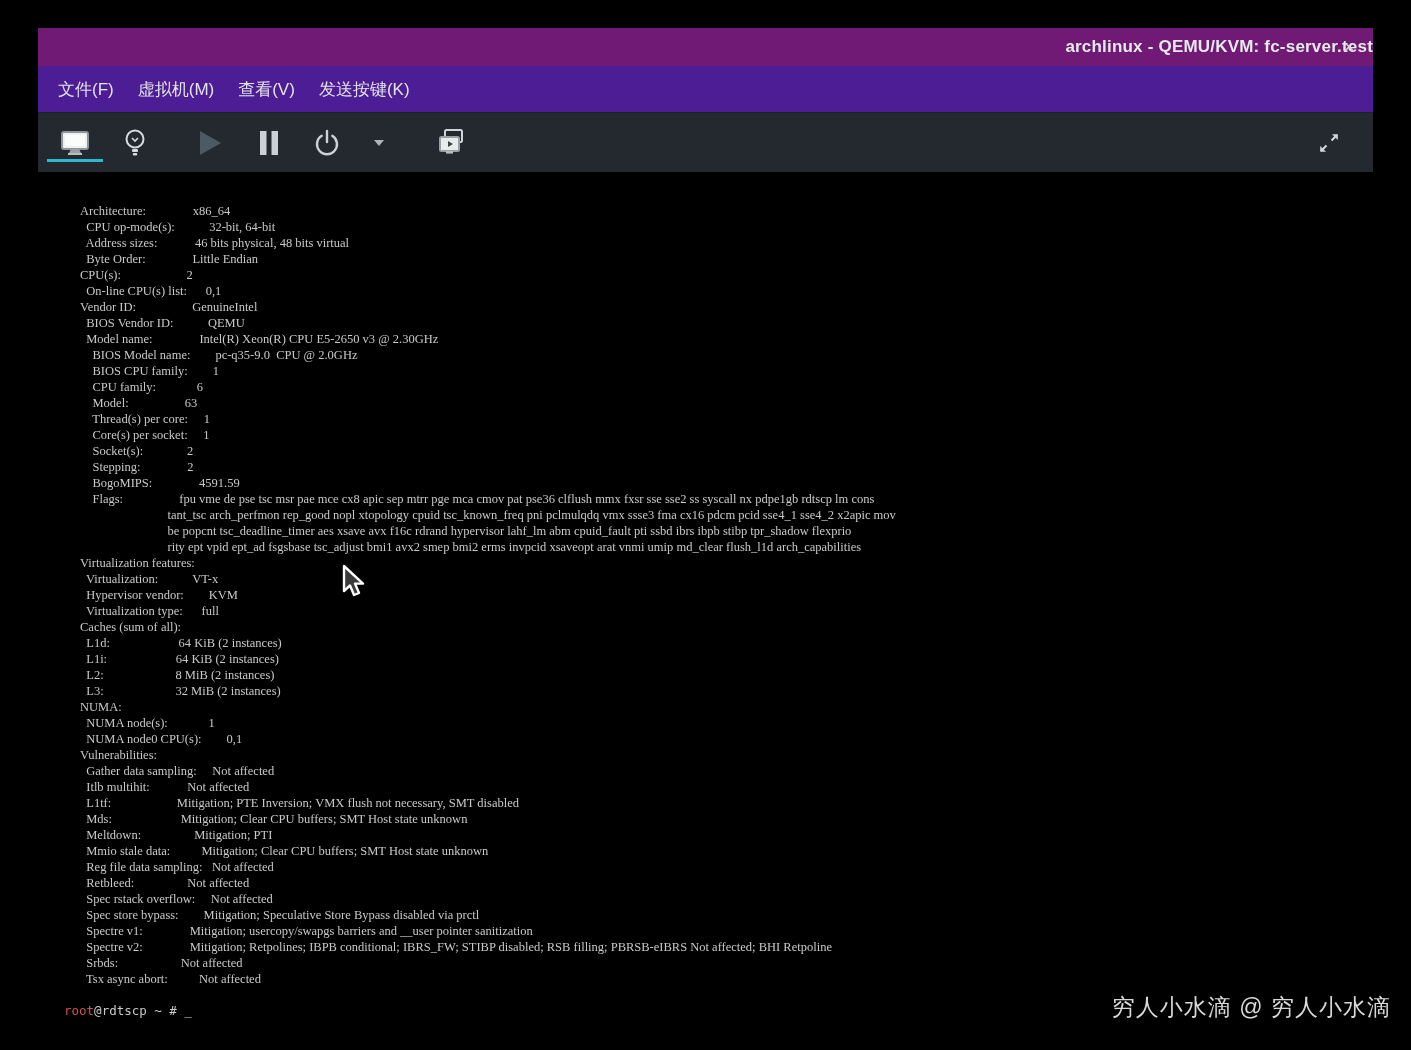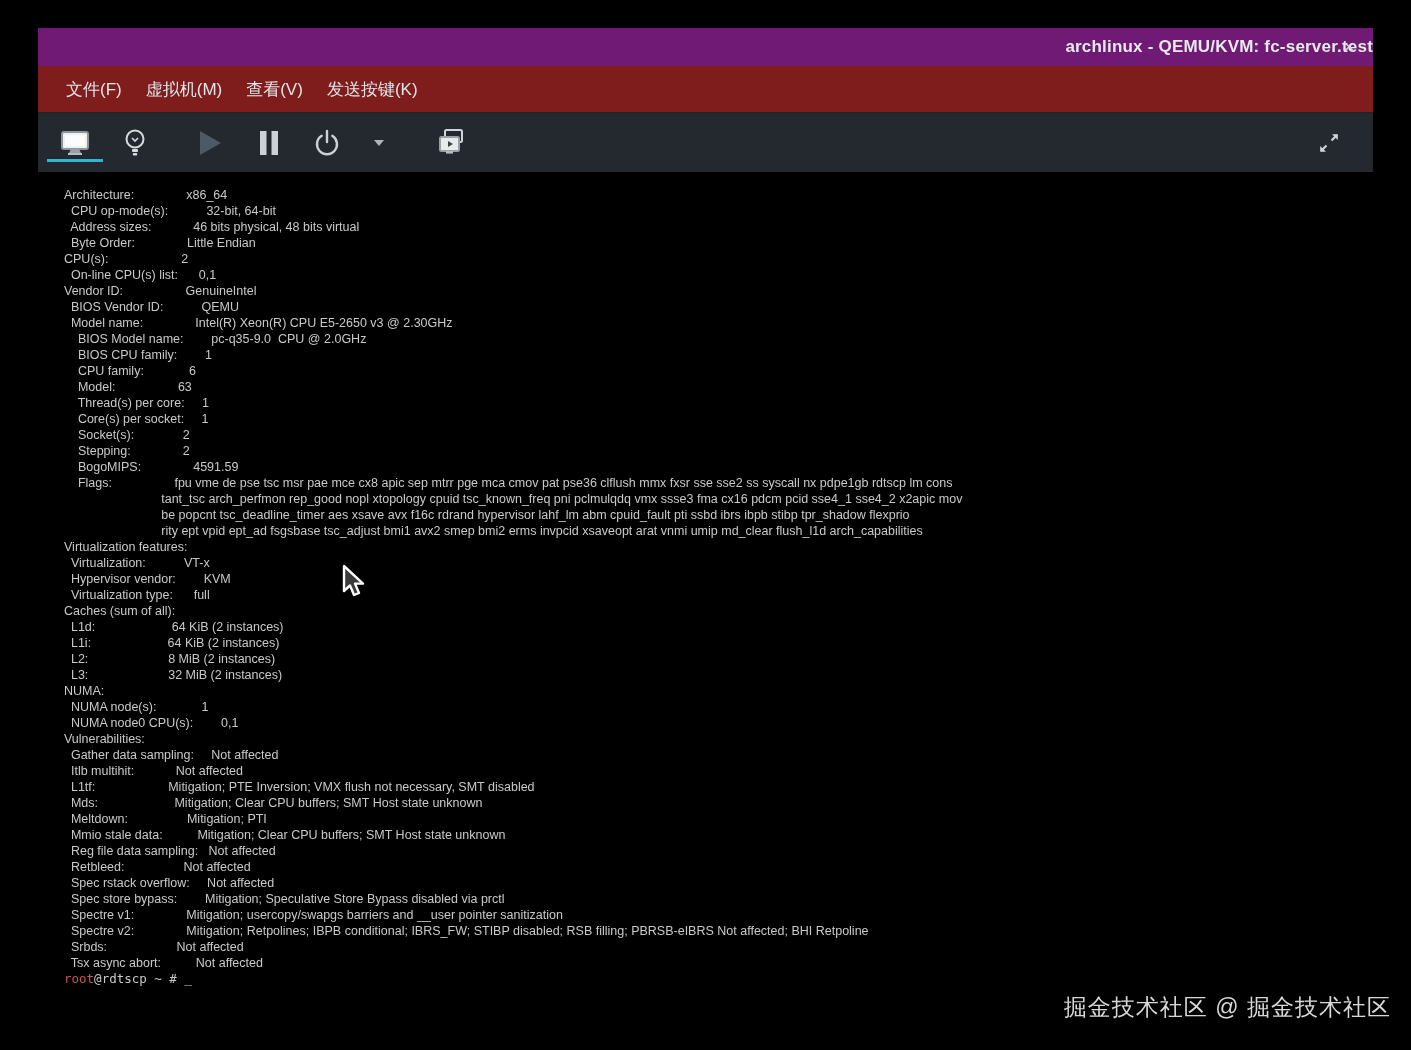--- a/index.html
+++ b/index.html
@@ -22,22 +22,22 @@
   .title{
     color:#e7eaec;font-size:17px;font-weight:bold;letter-spacing:.2px;
   }
   .close-btn{
     position:absolute;right:10px;top:0;height:38px;width:28px;
     display:flex;align-items:center;justify-content:center;
     color:#d9dde0;font-size:19px;cursor:default;
   }
   
   .menubar{
-    height:46px;background:#7f1d1d;
-    display:flex;align-items:flex-start;padding-left:16px;
+    height:46px;background:#4c1d95;
+    display:flex;align-items:flex-start;padding-left:8px;
   }
   .menu-item{
     color:#e2e5e8;font-size:17px;padding:0 12px;height:46px;
     display:flex;align-items:center;
   }
   
   .toolbar{
     position:relative;height:60px;background:#23292f;
     display:flex;align-items:center;
     border-top:1px solid #1d2227;box-sizing:border-box;
@@ -60,22 +60,22 @@
     display:flex;align-items:center;justify-content:center;
   }
   
   .console{
     position:relative;height:849px;background:#000;
   }
   .termwrap{
     position:absolute;left:26px;top:15px; 
   }
   pre.term{
-    margin:0;
-    font-family:Liberation Sans, sans-serif;
+    margin:16px;
+    font-family:Liberation Serif, serif;
     font-size:12.5px;line-height:16px;
     color:#c9c9c9;
     white-space:pre;
   }
   .prompt{
     font-family:"DejaVu Sans Mono", monospace;
     font-size:12.5px;line-height:16px;height:16px;
     color:#c9c9c9;white-space:pre;
   }
   .prompt .user{color:#cd5152;font-weight:normal;}
@@ -215,13 +215,13 @@
     </div>
     <div class="mouse-cursor">
       <svg width="30" height="36" viewBox="0 0 30 36">
         <path d="M4 2 L4 27 L10 21.5 L14 31 L19 29 L15 19.6 L23 19.6 Z" fill="#3b3b3b" stroke="#ffffff" stroke-width="2.4" stroke-linejoin="round"></path>
       </svg>
     </div>
   </div>
 
 </div>
 
-<div class="watermark">掘金技术社区 @ 掘金技术社区</div>
+<div class="watermark">穷人小水滴 @ 穷人小水滴</div>
 
 </body></html>

